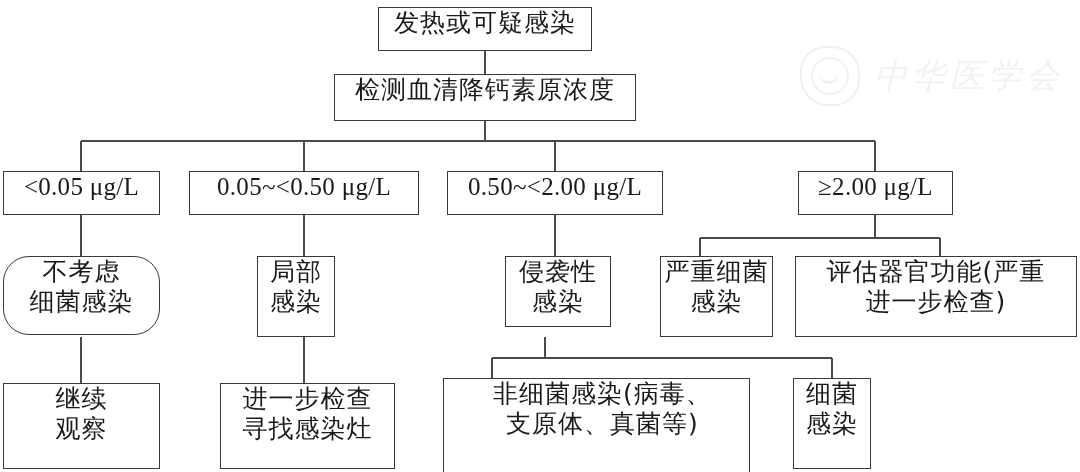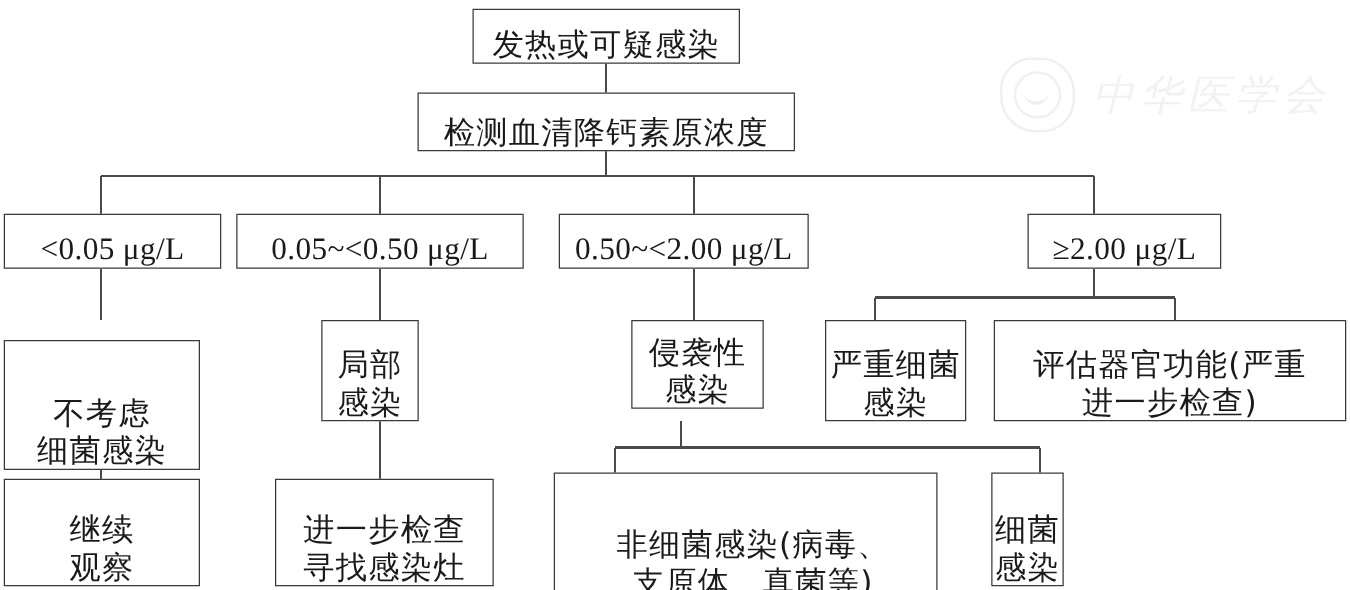--- a/index.html
+++ b/index.html
@@ -22,21 +22,21 @@
     width: 1080px;
     height: 472px;
     pointer-events: none;
   }
   .node {
     position: absolute;
     box-sizing: border-box;
     border: 1.5px solid #3a3a3a;
     background: #ffffff;
     display: flex;
-    align-items: flex-end;
+    align-items: flex-start;
     justify-content: center;
     text-align: center;
     color: #1a1a1a;
     line-height: 1.18;
     letter-spacing: 0.5px;
     z-index: 3;
   }
   .node .txt {
     display: block;
     width: 100%;
@@ -143,34 +143,34 @@
   </div>
 
   <div class="node cn" style="left:378px; top:7px; width:214px; height:44px;">
     <span class="txt">发热或可疑感染</span>
   </div>
 
   <div class="node cn" style="left:334px; top:74px; width:302px; height:47px;">
     <span class="txt">检测血清降钙素原浓度</span>
   </div>
 
-  <div class="node num" style="left:3px; top:171px; width:174px; height:44px;">
+  <div class="node num" style="left:3px; top:171px; width:157px; height:44px;">
     <span class="txt">&lt;0.05 μg/L</span>
   </div>
   <div class="node num" style="left:189px; top:171px; width:230px; height:44px;">
     <span class="txt">0.05~&lt;0.50 μg/L</span>
   </div>
-  <div class="node num" style="left:447px; top:171px; width:200px; height:44px;">
+  <div class="node num" style="left:447px; top:171px; width:216px; height:44px;">
     <span class="txt">0.50~&lt;2.00 μg/L</span>
   </div>
-  <div class="node num" style="left:798px; top:171px; width:155px; height:44px;margin-left:24px;">
+  <div class="node num" style="left:798px; top:171px; width:155px; height:44px;">
     <span class="txt">≥2.00 μg/L</span>
   </div>
 
-  <div class="node cn" style="left:3px; top:272px; width:157px; height:104px;">
+  <div class="node cn" style="left:3px; top:256px; width:157px; height:79px;border-radius:26px;">
     <span class="txt">不考虑
 细菌感染</span>
   </div>
   <div class="node cn" style="left:257px; top:256px; width:78px; height:81px;">
     <span class="txt">局部
 感染</span>
   </div>
   <div class="node cn" style="left:505px; top:256px; width:106px; height:71px;">
     <span class="txt">侵袭性
 感染</span>
@@ -189,18 +189,18 @@
 寻找感染灶</span>
   </div>
   <div class="node cn" style="left:3px; top:383px; width:157px; height:86px;">
     <span class="txt">继续
 观察</span>
   </div>
   <div class="node cn" style="left:443px; top:378px; width:307px; height:103px;padding-left:12px;">
     <span class="txt">非细菌感染(病毒、
 支原体、真菌等)</span>
   </div>
-  <div class="node cn" style="left:793px; top:378px; width:58px; height:91px;">
+  <div class="node cn" style="left:793px; top:378px; width:78px; height:91px;">
     <span class="txt">细菌
 感染</span>
   </div>
 
 </div>
 
 </body></html>

